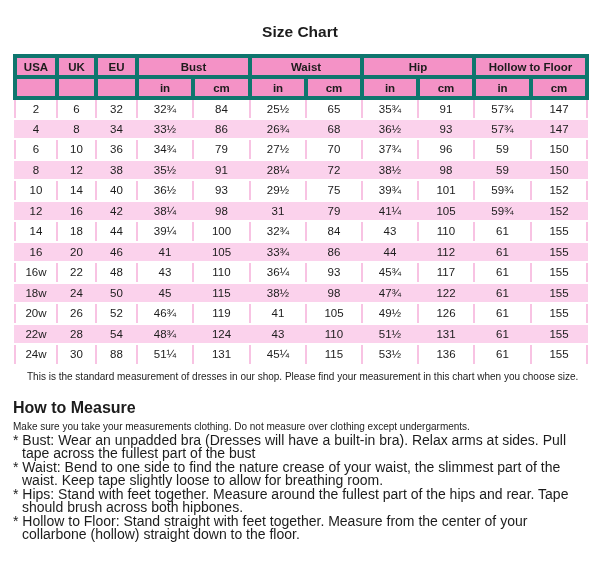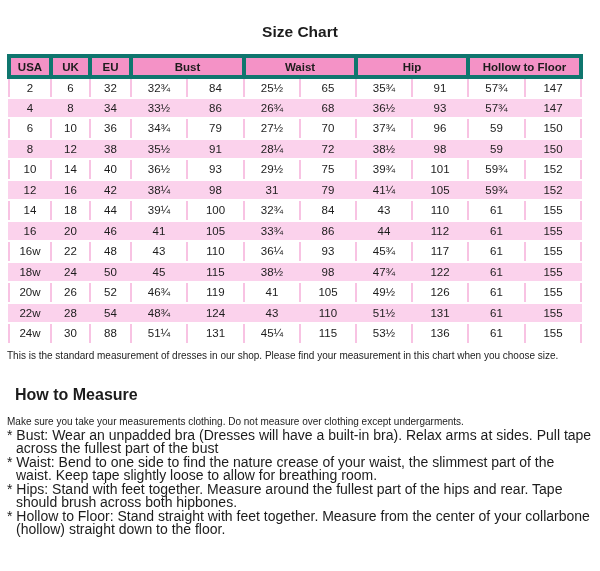--- a/index.html
+++ b/index.html
@@ -10,21 +10,21 @@
   }
   * { box-sizing: border-box; }
   html, body {
     margin: 0; padding: 0;
     width: 600px; height: 571px;
     background: #fff;
     font-family: "Liberation Sans", sans-serif;
     color: var(--text);
     overflow: hidden;
   }
-  .page { width: 600px; height: 478px; padding: 0 7px; }
+  .page { width: 600px; height: 478px; padding: 0 13px; }
   .title {
     font-size: 15.5px; font-weight: bold;
     text-align: center;
     margin: 0; padding-top: 23px; padding-bottom: 13px;
   }
   table.size-chart {
     width: 570px;
     border-collapse: collapse;
     table-layout: fixed;
   }
@@ -47,24 +47,24 @@
   }
   table.size-chart tbody tr:nth-child(even) td { background: var(--row-pink); }
   table.size-chart tbody tr:nth-child(even) td {
     border-left-color: var(--row-pink);
     border-right-color: var(--row-pink);
   }
   .note {
     font-size: 10px; line-height: 13.5px;
     margin: 0;
   }
-  .notes-block { margin-top: 4px; }
+  .notes-block { margin-top: 4px; margin-left: 14px; }
   .h2 {
     font-size: 16px; font-weight: bold;
-    margin: 8px; padding-top: 16px; padding-bottom: 3px;
+    margin: 0; padding-top: 16px; padding-bottom: 3px;
   }
   .bullet {
     font-size: 14px; line-height: 13.5px;
     padding-left: 9px; text-indent: -9px;
     margin: 0;
   }
 </style>
 </head>
 <body>
 
@@ -89,20 +89,33 @@
     <thead id="table-head">
         <tr>
           <th colspan="1">USA</th>
           <th colspan="1">UK</th>
           <th colspan="1">EU</th>
           <th colspan="2">Bust</th>
           <th colspan="2">Waist</th>
           <th colspan="2">Hip</th>
           <th colspan="2">Hollow to Floor</th>
         </tr>
+        <tr>
+          <th></th>
+          <th></th>
+          <th></th>
+          <th>in</th>
+          <th>cm</th>
+          <th>in</th>
+          <th>cm</th>
+          <th>in</th>
+          <th>cm</th>
+          <th>in</th>
+          <th>cm</th>
+        </tr>
       </thead>
     <tbody id="table-body">
         <tr>
           <td>2</td>
           <td>6</td>
           <td>32</td>
           <td>32¾</td>
           <td>84</td>
           <td>25½</td>
           <td>65</td>

